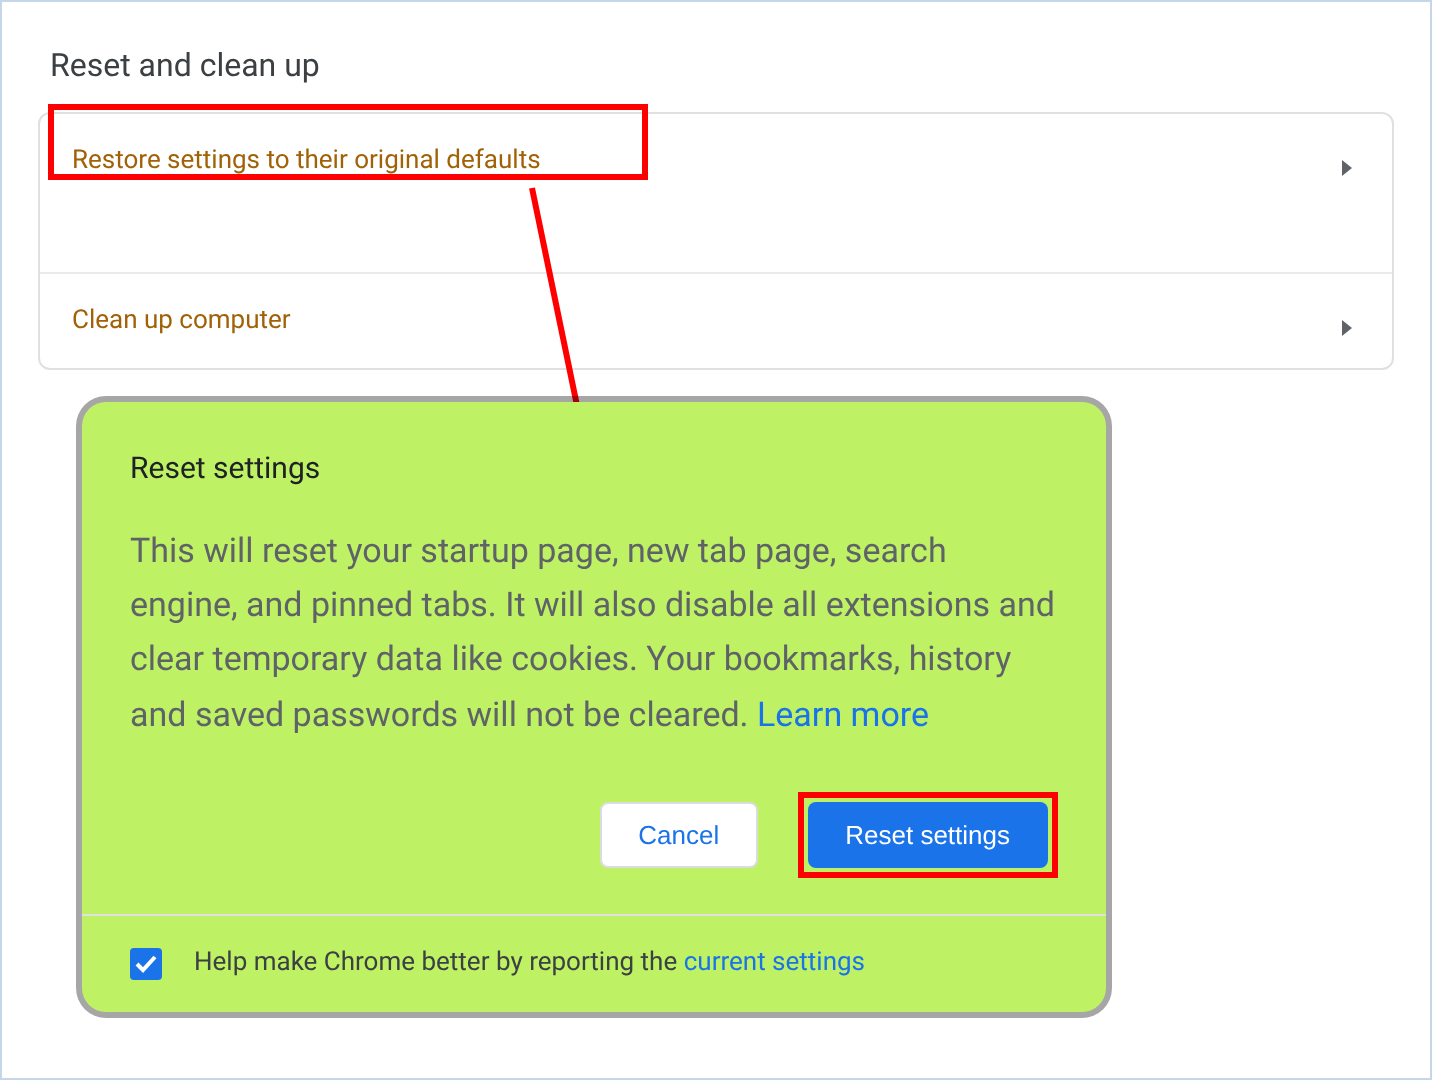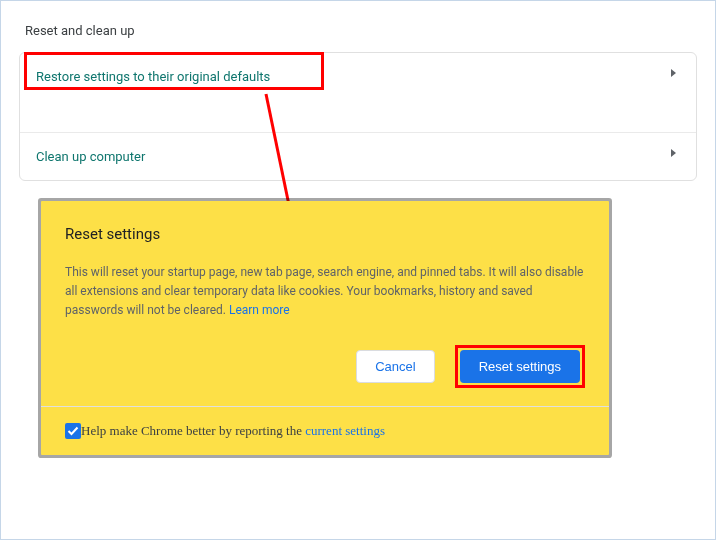--- a/index.html
+++ b/index.html
@@ -6,38 +6,38 @@
     body {
       font-family: 'Segoe UI', Roboto, Arial, sans-serif;
       background: #fff;
       width: 716px;
       height: 540px;
       border: 1px solid #c5d6e8;
       position: relative;
       overflow: hidden;
     }
     .section-title {
-      font-size: 13px;
+      font-size: 16px;
       color: #3c4043;
       padding: 22px 0 0 24px;
       font-weight: 400;
     }
     .settings-card {
       margin: 14px 18px 0 18px;
       border: 1px solid #e0e0e0;
       border-radius: 6px;
       background: #fff;
     }
     .settings-row {
       display: flex;
-      align-items: flex-start;
+      align-items: flex-end;
       justify-content: space-between;
       padding: 16px 20px 16px 16px;
       font-size: 13px;
-      color: #0f766e;
+      color: #a16207;
       cursor: pointer;
       position: relative;
     }
     .settings-row + .settings-row {
       border-top: 1px solid #eaeaea;
       margin-top: 32px;
     }
     .settings-row .label { flex: 1; }
     .chevron {
       width: 0; height: 0;
@@ -55,34 +55,34 @@
     }
     .arrow-svg {
       position: absolute;
       left: 255px; top: 88px;
       width: 60px; height: 160px;
       pointer-events: none;
     }
     .dialog {
       position: absolute;
       left: 40px; top: 200px;
-      width: 568px;
-      background: #fde047;
-      border-radius: 1px;
+      width: 512px;
+      background: #bef264;
+      border-radius: 12px;
       box-shadow: 0 0 0 3px rgba(0,0,0,0.35);
     }
     .dialog-inner { padding: 24px 24px 0 24px; }
     .dialog-title {
       font-size: 15px;
       color: #202124;
       font-weight: 400;
       margin-bottom: 20px;
     }
     .dialog-body {
-      font-size: 12px;
+      font-size: 17px;
       color: #5f6368;
       line-height: 1.6;
       margin-bottom: 24px;
     }
     .dialog-body a {
       color: #1a73e8;
       text-decoration: none;
     }
     .dialog-actions {
       display: flex;
@@ -111,23 +111,23 @@
     .btn-primary-wrap {
       border: 3px solid #ff0000;
       padding: 2px;
       display: inline-block;
     }
     .dialog-footer {
       border-top: 1px solid #e0e0e0;
       padding: 16px 24px;
       display: flex;
       align-items: center;
+      gap: 16px;
       font-size: 13px;
       color: #3c4043;
-      font-family: Liberation Serif, serif;
     }
     .checkbox {
       width: 16px; height: 16px;
       background: #1a73e8;
       border-radius: 2px;
       display: flex;
       align-items: center;
       justify-content: center;
       cursor: pointer;
       flex-shrink: 0;

